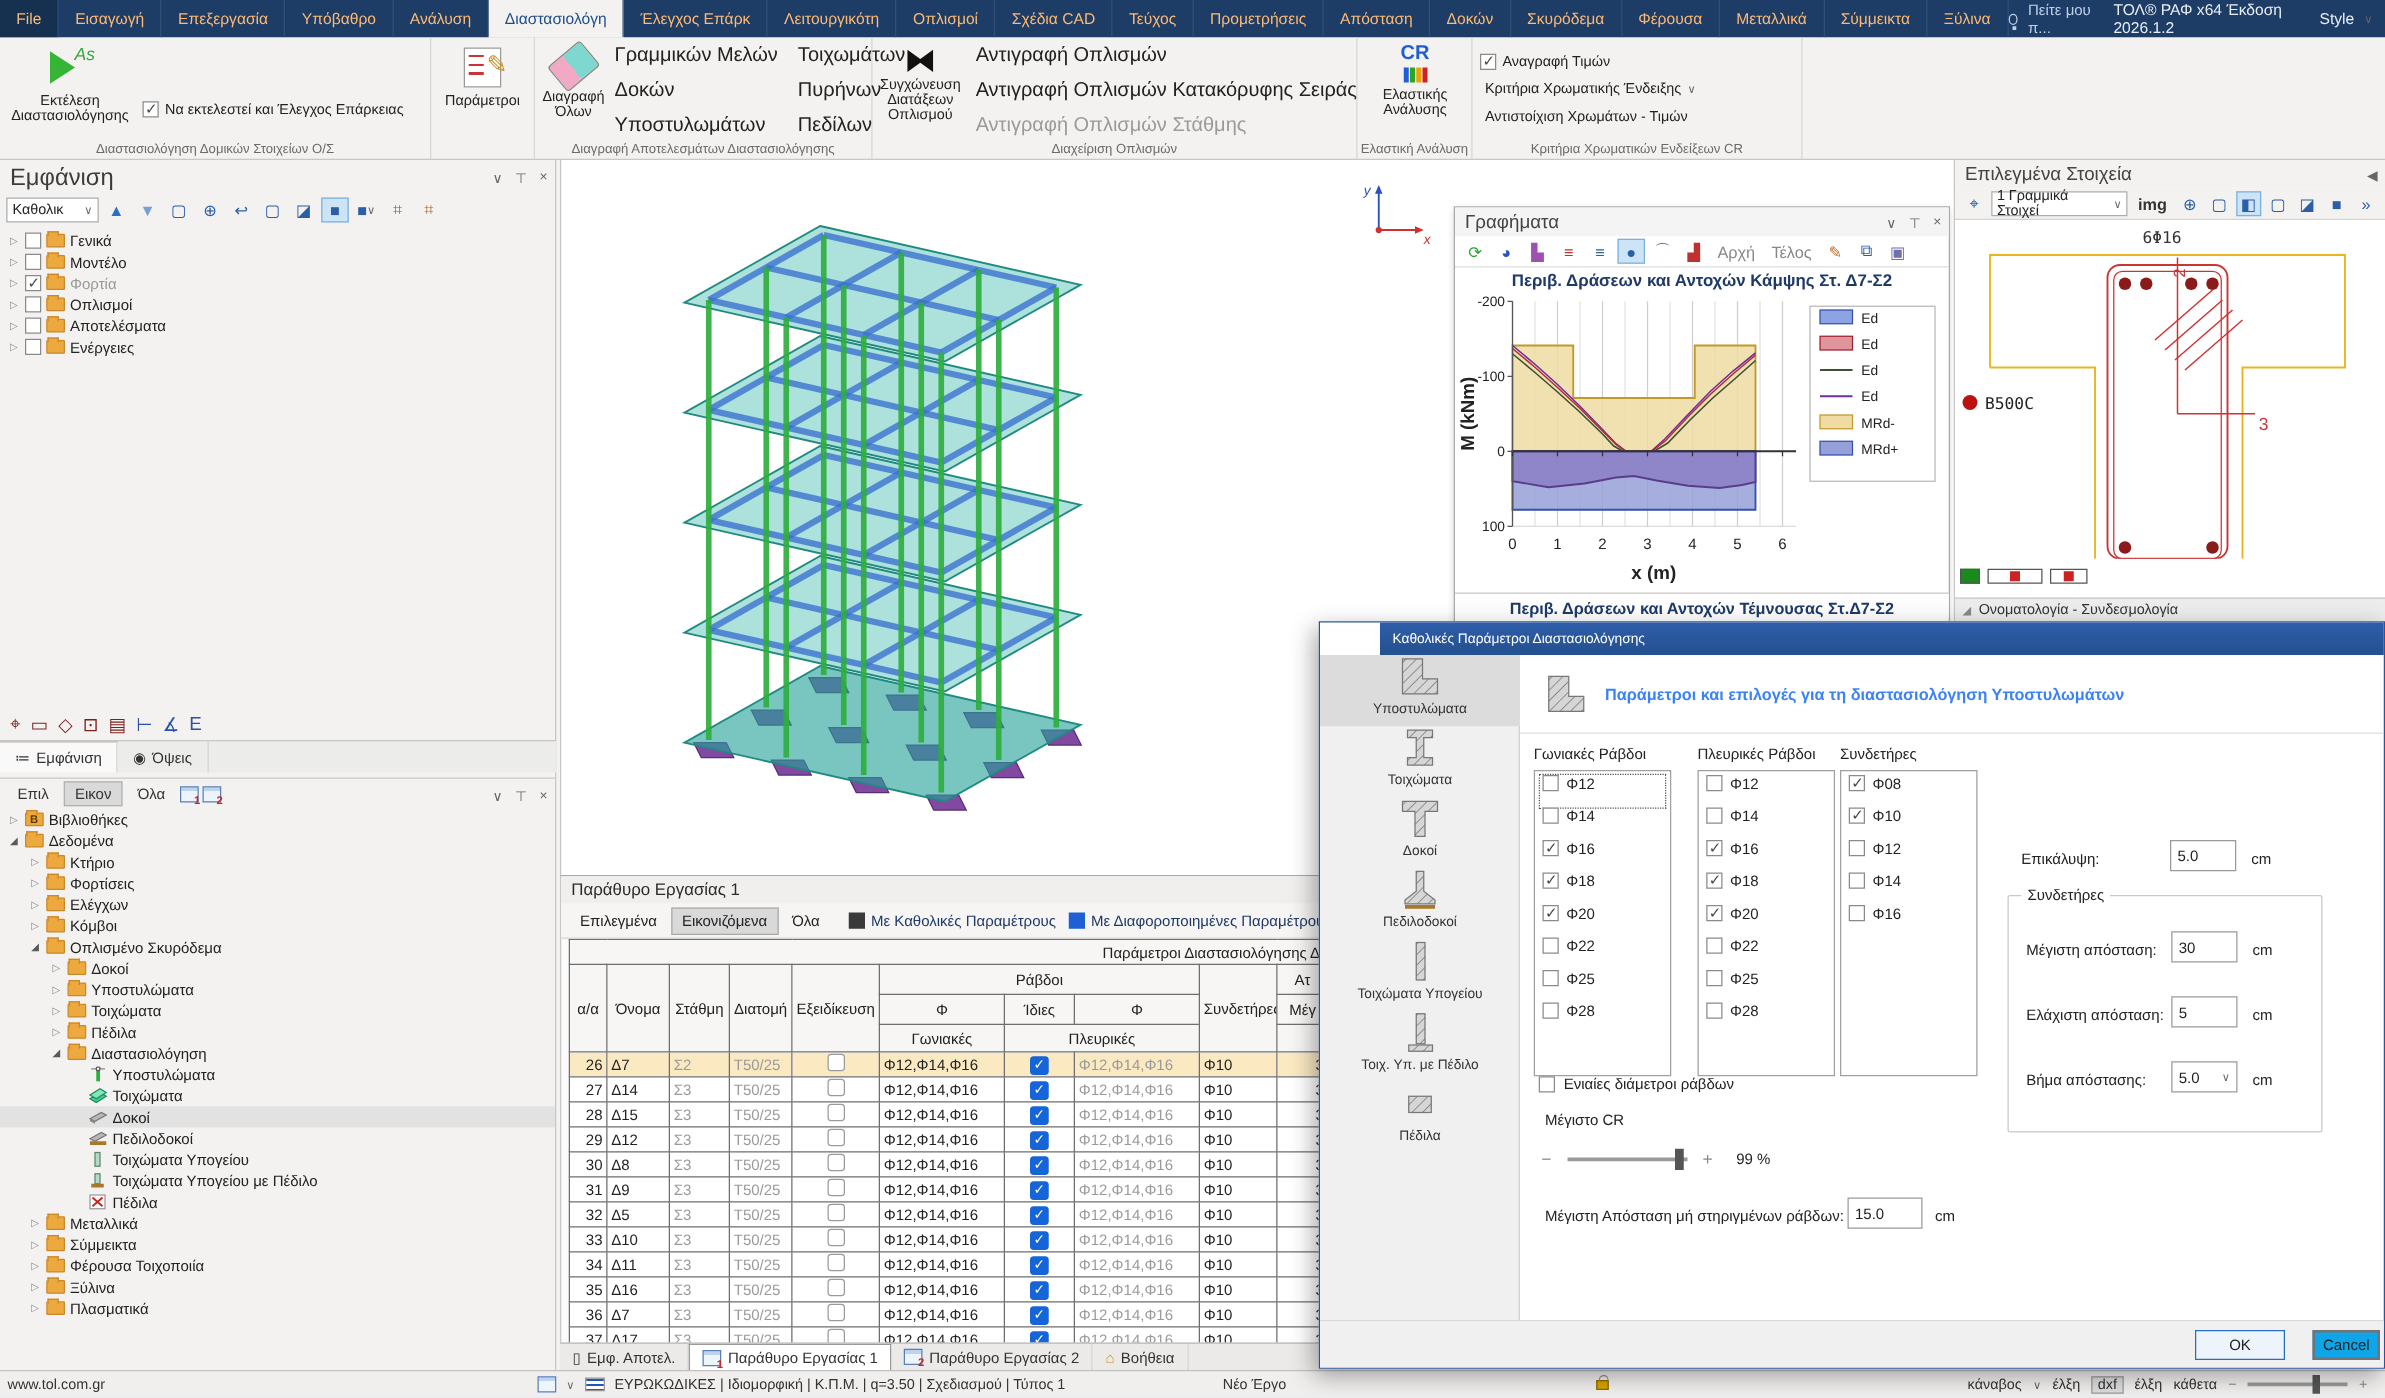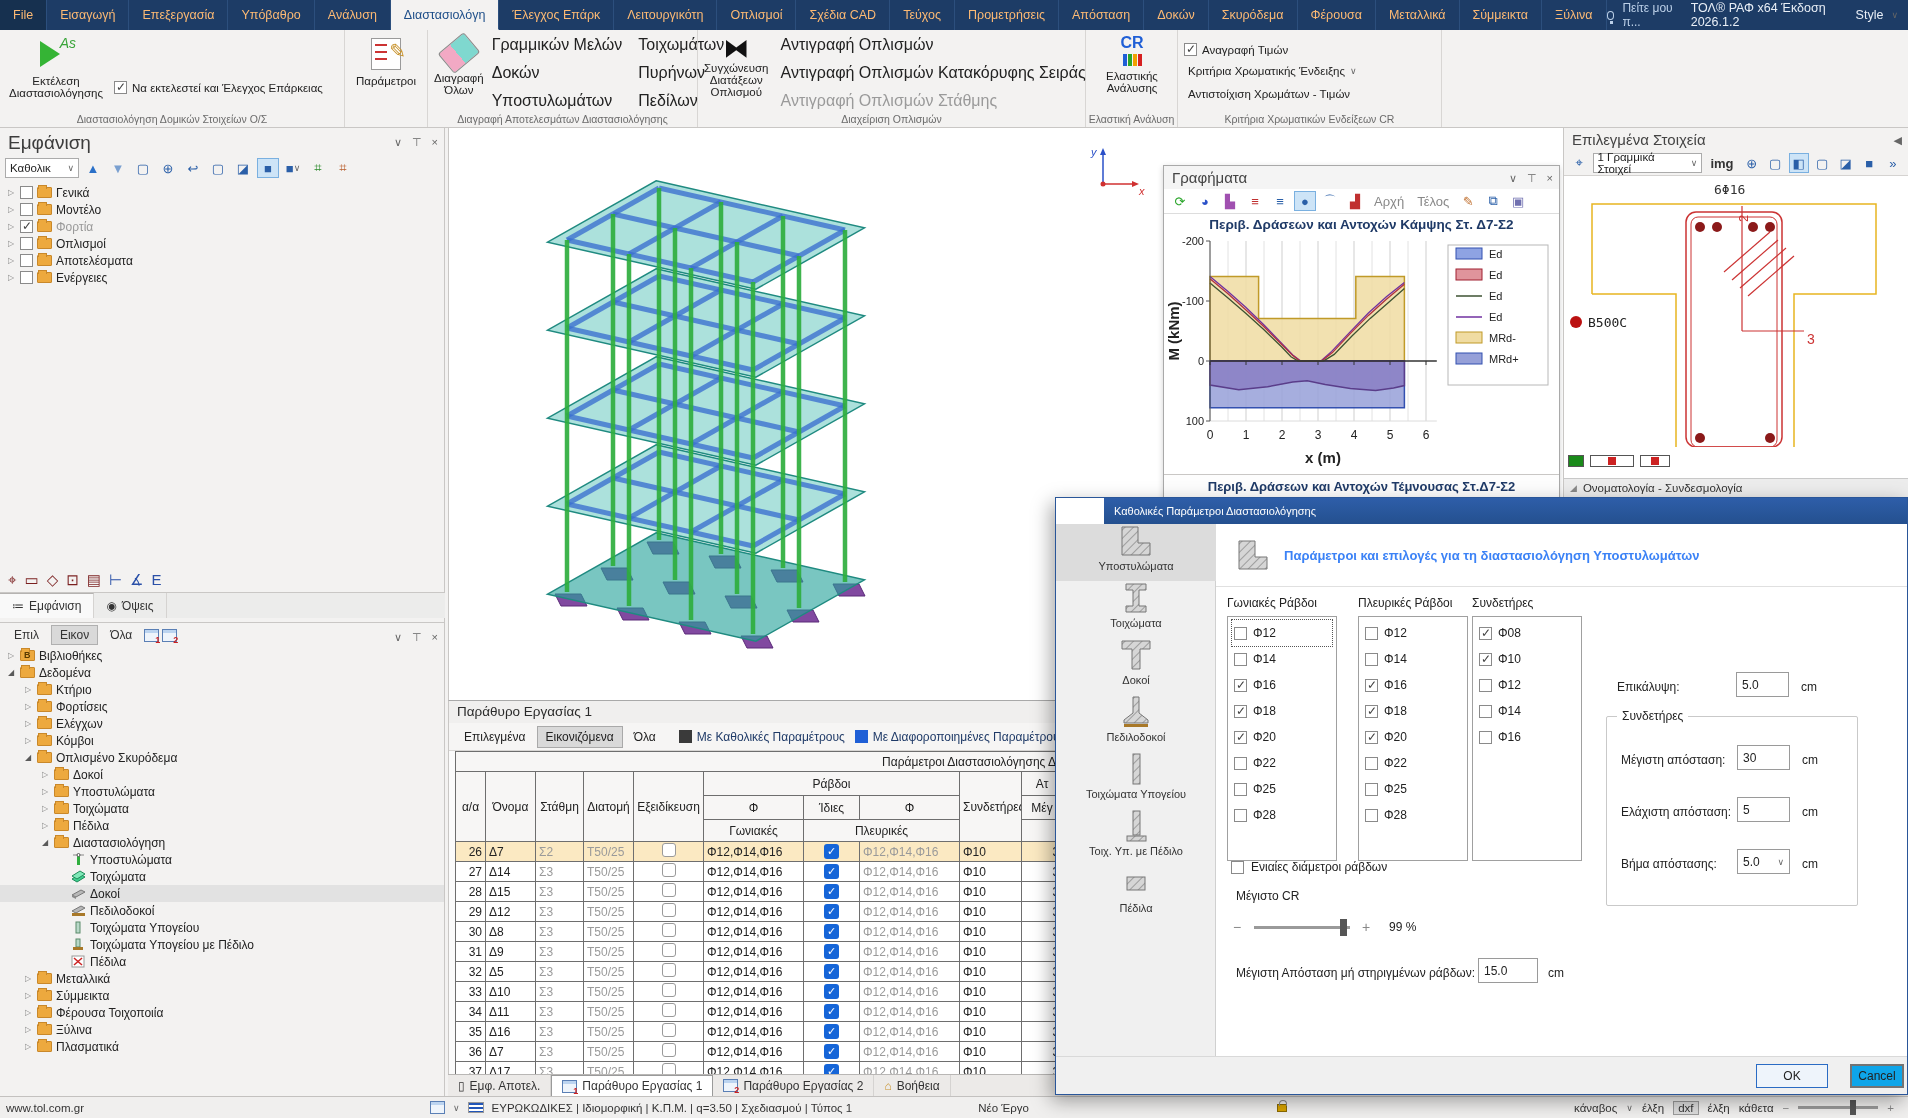--- a/index.html
+++ b/index.html
@@ -123,21 +123,21 @@
   
   #dialog { left:1055px; top:497px; width:853px; height:598px; background:#fff; border:1px solid #2a5699; box-shadow:-4px 6px 18px rgba(0,0,0,.35); z-index:50; }
   .dlg-title { height:26px; background:linear-gradient(#2e5ea9,#24508f); color:#fff; font-size:11px; display:flex; align-items:center; padding:12px 10px;margin-left:48px; }
   .dlg-side { position:absolute; left:0; top:26px; width:160px; height:534px; background:#f0f0f0; border-right:1px solid #d0d0d0; }
   .dside-item { position:absolute; left:0; width:160px; height:57px; display:flex; flex-direction:column; align-items:center; font-size:11px; color:#333; }
   .dside-item.selected { background:#dcdcdc; }
   .dlg-sub { position:absolute; left:180px; top:40px; display:flex; align-items:center; gap:14px; font-weight:bold; font-size:13px; color:#3b82f6; }
   .dlg-sep { position:absolute; left:160px; top:88px; right:0; border-top:1px solid #e0e0e0; }
   .lb-h { position:absolute; font-size:12px; color:#222; }
   .listbox { position:absolute; width:110px; height:245px; background:#fff; border:1px solid #a0a0a0; padding:3px 4px; }
-  .lb-item { display:flex; align-items:center; gap:6px; height:26px; font-size:12px; padding:0 2px; }
+  .lb-item { display:flex; align-items:flex-start; gap:6px; height:26px; font-size:12px; padding:0 2px; }
   .lb-item.focus { outline:1px dotted #555; }
   .fld-label { position:absolute; font-size:12px; color:#222; }
   .fld-input { position:absolute; width:53px; height:25px; border:1px solid #9a9a9a; background:#fff; font-size:12px; padding:2px 5px; display:flex; align-items:center; justify-content:space-between; }
   .fld-unit { position:absolute; font-size:12px; color:#222; }
   .groupbox { position:absolute; border:1px solid #c9c9c9; border-radius:2px; }
   .groupbox > .gb-t { position:absolute; top:-8px; left:10px; background:#fff; padding:0 5px; font-size:12px; color:#222; }
   .dlg-foot { position:absolute; left:0; bottom:0; width:100%; height:38px; background:#f0f0f0; border-top:1px solid #d9d9d9; }
   .dbtn { position:absolute; height:24px; background:#0ea5e9; border:2px solid #737373; font-size:12px; display:flex; align-items:center; justify-content:center; }
   .dbtn.primary { border:1px solid #2a6bc4; background:#eef4fb; }
   .slider-track { position:absolute; height:3px; background:#9a9a9a; }

